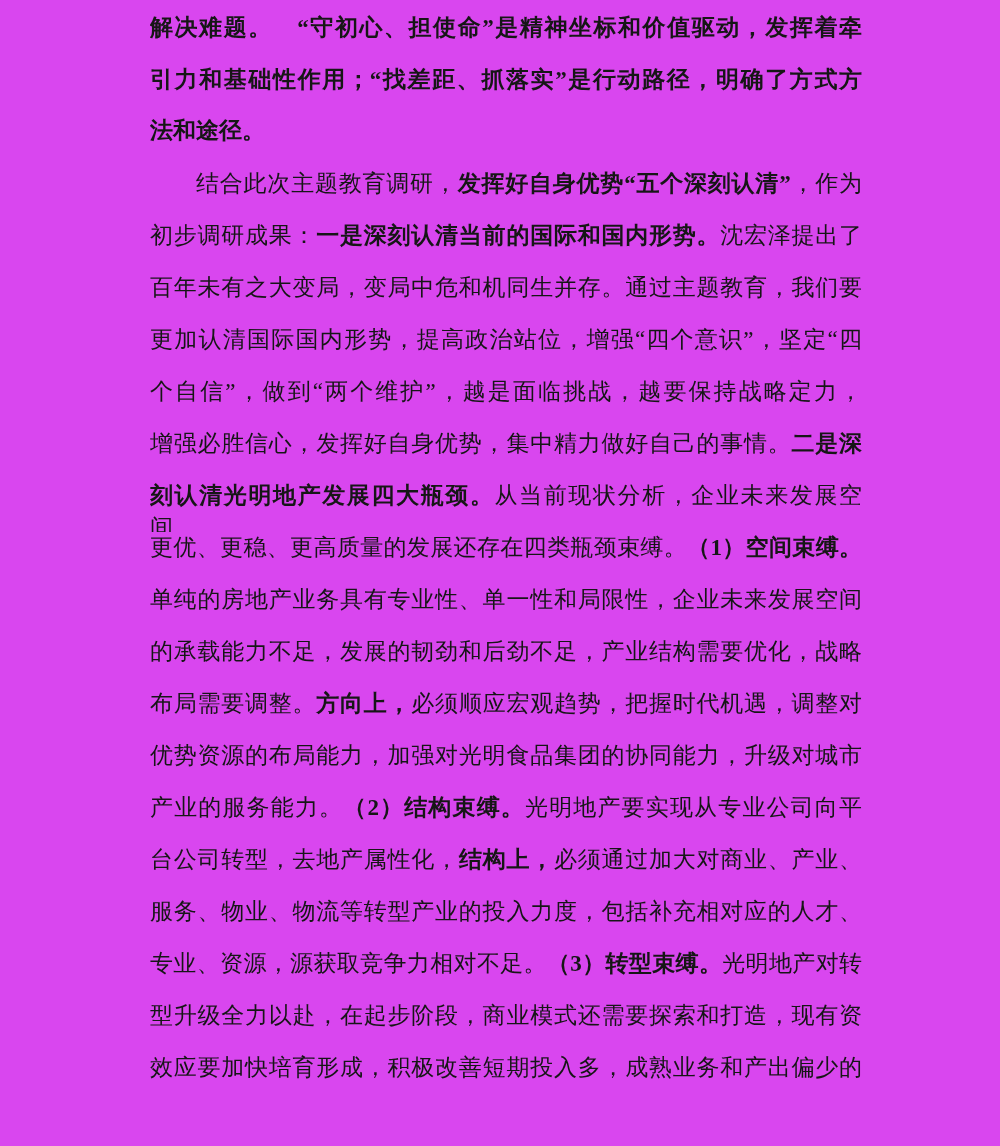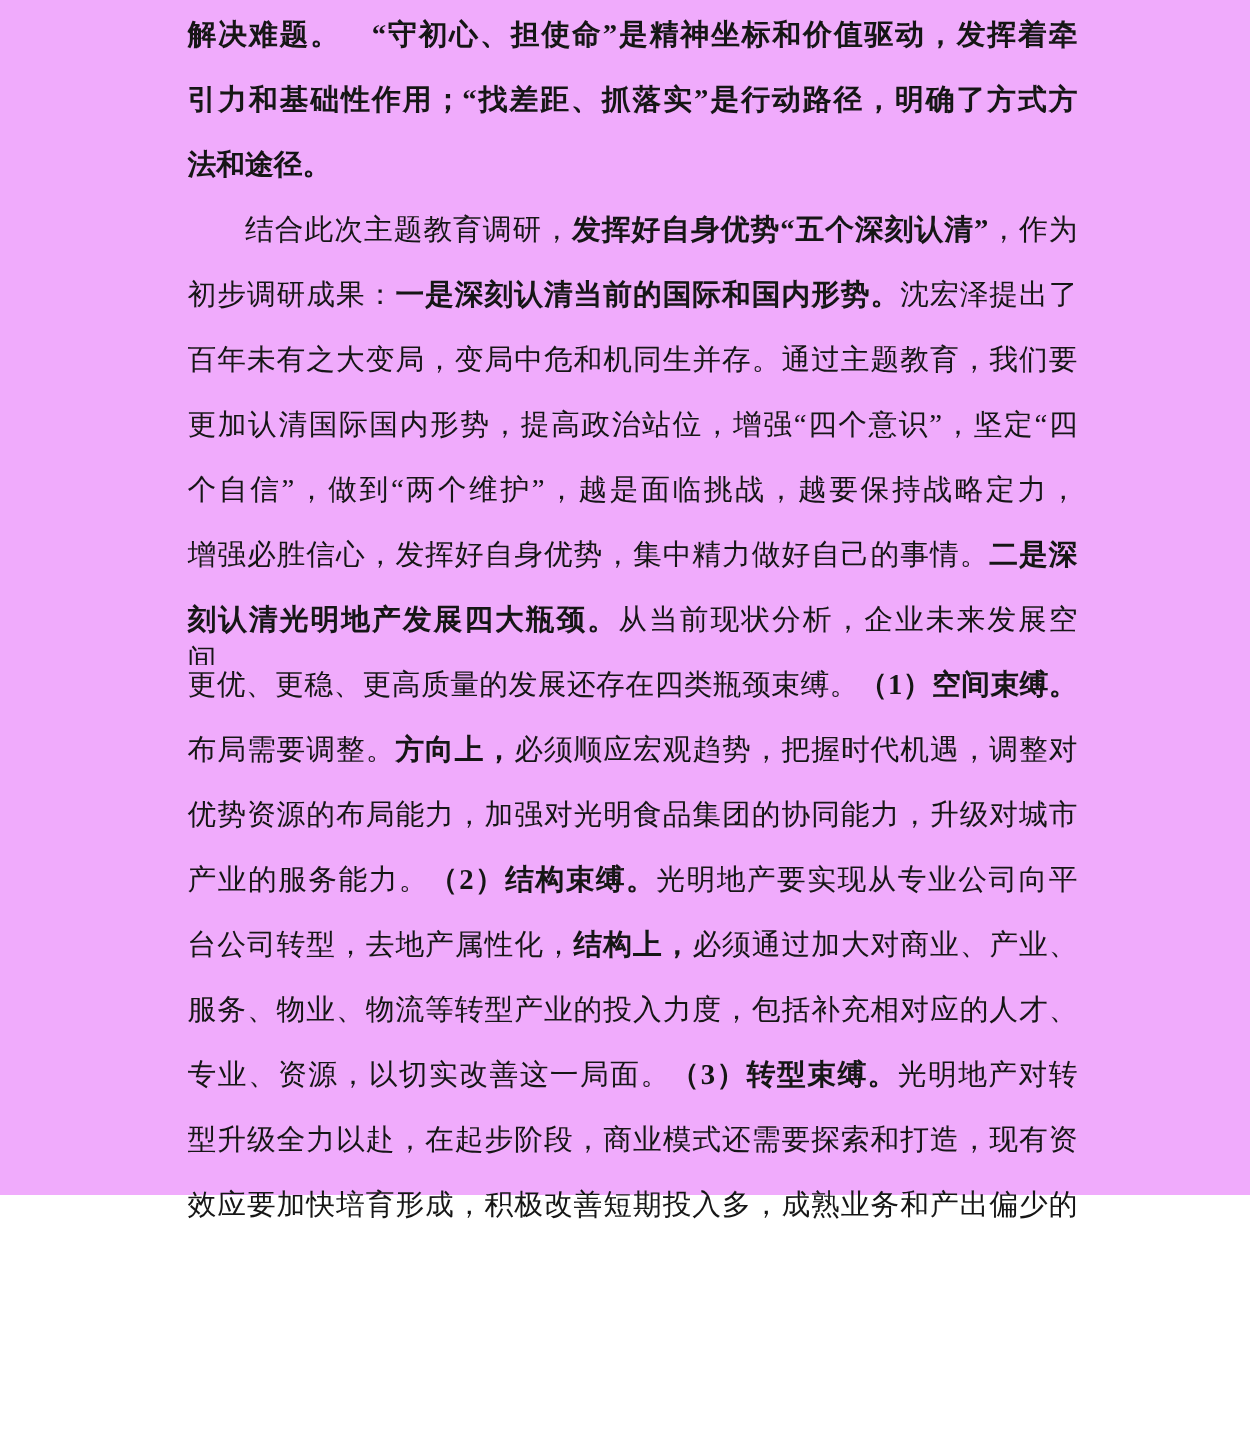--- a/index.html
+++ b/index.html
@@ -12,42 +12,43 @@
     height: 1146px;
     background: #ffffff;
     overflow: hidden;
     font-family: "Liberation Serif", "DejaVu Serif", serif;
   }
   .doc-page {
     position: absolute;
     left: 0;
     top: 0;
     width: 1000px;
-    height: 956px;
-    background: #f0abfc;
+    height: 1146px;
+    background: #d946ef;
   }
   .doc-body {
     position: absolute;
     left: 150px;
     top: 12px;
     width: 712px;
     color: #161616;
   }
   .line {
     height: 52px;
     font-size: 23px;
     line-height: 32px;
     text-align: justify;
     text-align-last: justify;
     -moz-text-align-last: justify;
     white-space: normal;
     overflow: hidden;
   }
   .line.para-end {
     text-align-last: left;
+    font-family: Liberation Mono, monospace;
     -moz-text-align-last: left;
   }
   .line.indent {
     text-indent: 2em;
   }
   .seg {
     font-weight: 400;
   }
   .seg.bold {
     font-weight: 700;
@@ -62,22 +63,24 @@
       <div class="line"><span class="seg bold">引力和基础性作用；“找差距、抓落实”是行动路径，明确了方式方</span></div>
       <div class="line para-end"><span class="seg bold">法和途径。</span></div>
       <div class="line indent"><span class="seg">结合此次主题教育调研，</span><span class="seg bold">发挥好自身优势“五个深刻认清”</span><span class="seg">，作为</span></div>
       <div class="line"><span class="seg">初步调研成果：</span><span class="seg bold">一是深刻认清当前的国际和国内形势。</span><span class="seg">沈宏泽提出了</span></div>
       <div class="line"><span class="seg">百年未有之大变局，变局中危和机同生并存。通过主题教育，我们要</span></div>
       <div class="line"><span class="seg">更加认清国际国内形势，提高政治站位，增强“四个意识”，坚定“四</span></div>
       <div class="line"><span class="seg">个自信”，做到“两个维护”，越是面临挑战，越要保持战略定力，</span></div>
       <div class="line"><span class="seg">增强必胜信心，发挥好自身优势，集中精力做好自己的事情。</span><span class="seg bold">二是深</span></div>
       <div class="line"><span class="seg bold">刻认清光明地产发展四大瓶颈。</span><span class="seg">从当前现状分析，企业未来发展空间、</span></div>
       <div class="line"><span class="seg">更优、更稳、更高质量的发展还存在四类瓶颈束缚。</span><span class="seg bold">（1）空间束缚。</span></div>
+      <div class="line"><span class="seg">单纯的房地产业务具有专业性、单一性和局限性，企业未来发展空间</span></div>
+      <div class="line"><span class="seg">的承载能力不足，发展的韧劲和后劲不足，产业结构需要优化，战略</span></div>
       <div class="line"><span class="seg">布局需要调整。</span><span class="seg bold">方向上，</span><span class="seg">必须顺应宏观趋势，把握时代机遇，调整对</span></div>
       <div class="line"><span class="seg">优势资源的布局能力，加强对光明食品集团的协同能力，升级对城市</span></div>
       <div class="line"><span class="seg">产业的服务能力。</span><span class="seg bold">（2）结构束缚。</span><span class="seg">光明地产要实现从专业公司向平</span></div>
       <div class="line"><span class="seg">台公司转型，去地产属性化，</span><span class="seg bold">结构上，</span><span class="seg">必须通过加大对商业、产业、</span></div>
       <div class="line"><span class="seg">服务、物业、物流等转型产业的投入力度，包括补充相对应的人才、</span></div>
-      <div class="line"><span class="seg">专业、资源，以切实改善这一局面。</span><span class="seg bold">（3）转型束缚。</span><span class="seg">光明地产对转</span></div>
+      <div class="line"><span class="seg">专业、资源，源获取竞争力相对不足。</span><span class="seg bold">（3）转型束缚。</span><span class="seg">光明地产对转</span></div>
       <div class="line"><span class="seg">型升级全力以赴，在起步阶段，商业模式还需要探索和打造，现有资</span></div>
       <div class="line"><span class="seg">效应要加快培育形成，积极改善短期投入多，成熟业务和产出偏少的</span></div>
     </div>
 </div>
 
 </body></html>

